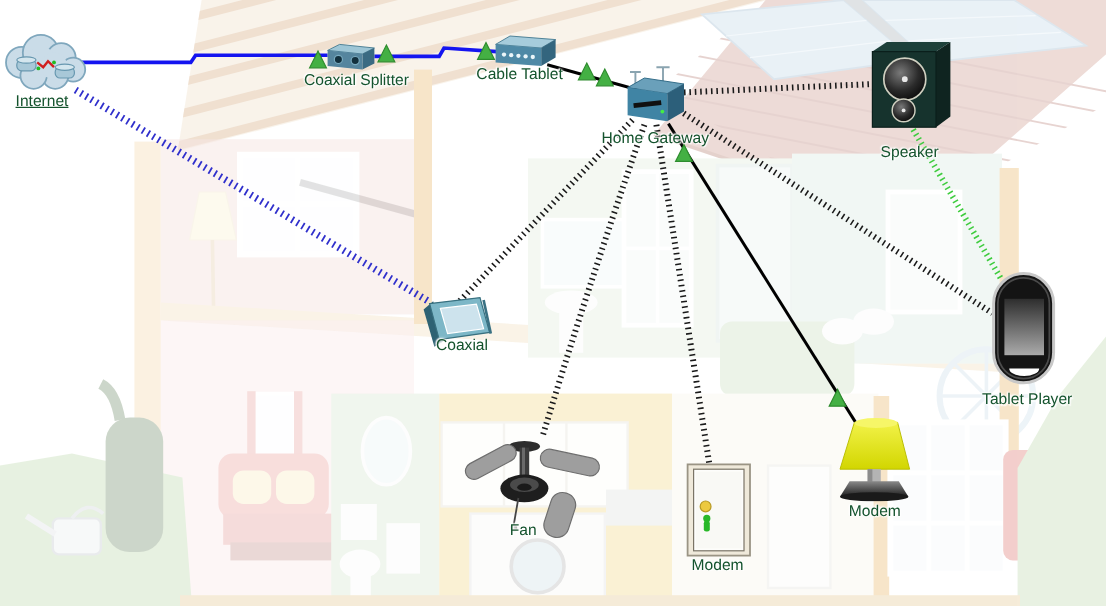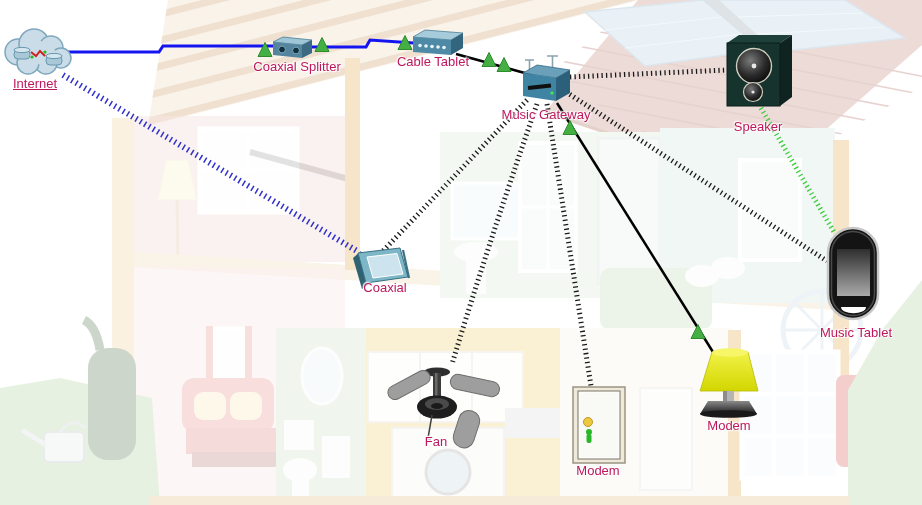--- a/index.html
+++ b/index.html
@@ -2,21 +2,21 @@
 <html><head>
 <meta charset="utf-8">
 <style>
   html,body{margin:0;padding:0;background:#e9e9e9;font-family:"Liberation Sans",sans-serif;}
   .canvas{position:relative;width:922px;height:505px;background:#ffffff;overflow:hidden;margin:0 auto;}
   .layer{position:absolute;left:0;top:0;width:922px;height:505px;}
   .device{position:absolute;}
   .device svg{display:block;}
   .device-label{
     position:absolute;transform:translateX(-50%);
-    font-size:13px;line-height:14px;color:#be185d;white-space:nowrap;
+    font-size:13px;line-height:14px;color:#14532d;white-space:nowrap;
     text-shadow:0 0 2px #fff,0 0 3px #fff,1px 1px 1px #fff,-1px -1px 1px #fff;
   }
 </style>
 </head>
 <body>
 
 <div class="canvas">
 
   <svg class="layer" viewBox="0 0 922 505" aria-hidden="true">
     <defs>
@@ -379,21 +379,21 @@
       <rect x="723" y="391" width="11" height="11" fill="#b4b4b4"></rect>
       <rect x="723" y="391" width="4" height="11" fill="#8c8c8c"></rect>
       <polygon points="708,401 749,401 757,414 700,414" fill="url(#lampBase)"></polygon>
       <ellipse cx="728.5" cy="414" rx="28.5" ry="3.8" fill="#1a1a1a"></ellipse>
     </svg>
   </div>
 
   <div class="device-label" style="left:35px;top:77px;text-decoration:underline;">Internet</div>
   <div class="device-label" style="left:297px;top:60px;">Coaxial Splitter</div>
   <div class="device-label" style="left:433px;top:55px;">Cable Tablet</div>
-  <div class="device-label" style="left:546px;top:108px;">Music Gateway</div>
+  <div class="device-label" style="left:546px;top:108px;">Home Gateway</div>
   <div class="device-label" style="left:758px;top:120px;">Speaker</div>
-  <div class="device-label" style="left:856px;top:326px;">Music Tablet</div>
+  <div class="device-label" style="left:856px;top:326px;">Tablet Player</div>
   <div class="device-label" style="left:385px;top:281px;">Coaxial</div>
   <div class="device-label" style="left:436px;top:435px;">Fan</div>
   <div class="device-label" style="left:598px;top:464px;">Modem</div>
   <div class="device-label" style="left:729px;top:419px;">Modem</div>
 
 </div>
 
 </body></html>

